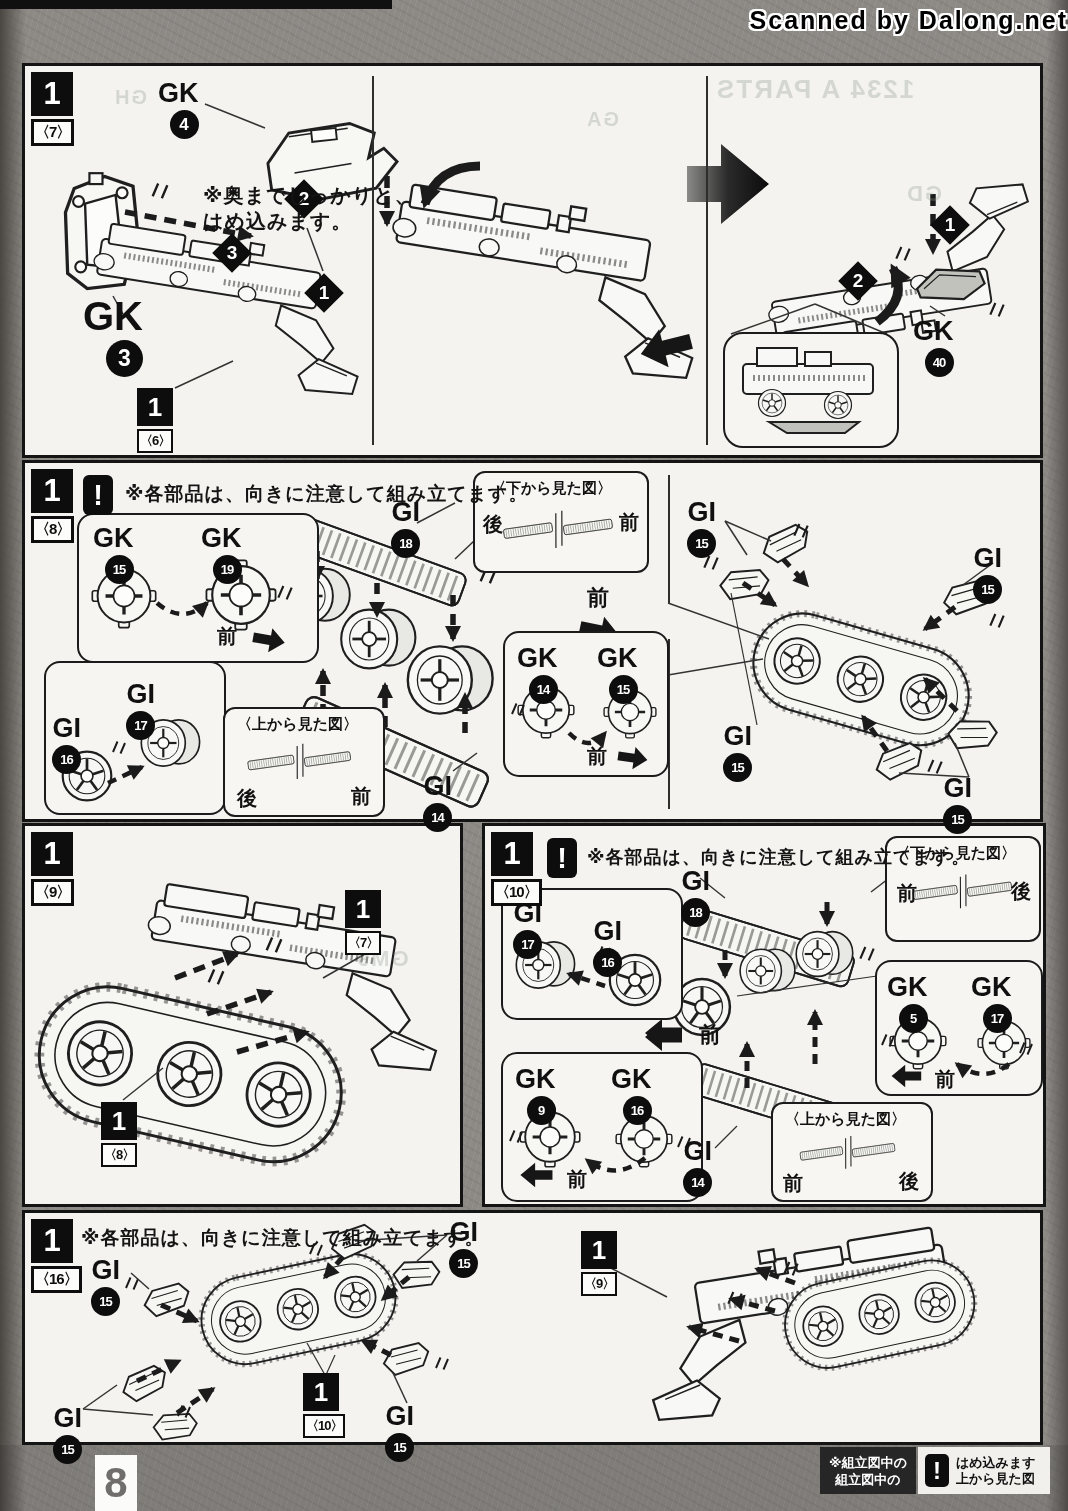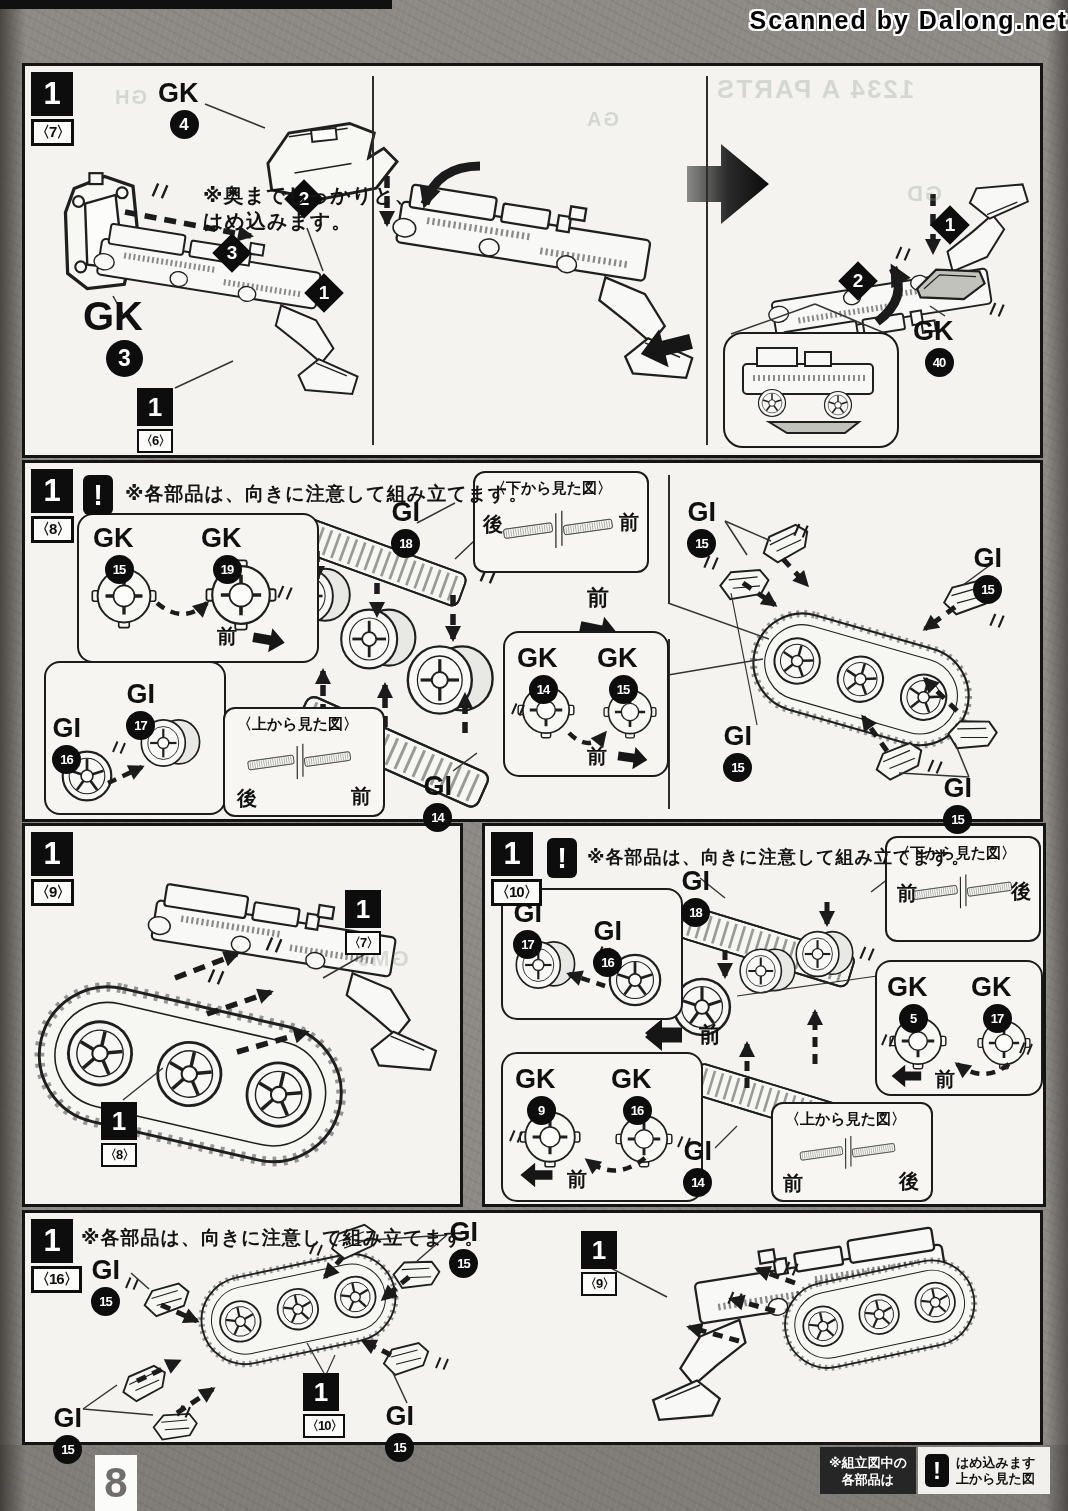--- a/index.html
+++ b/index.html
@@ -703,18 +703,18 @@
   </div>
   <div class="badge ref" style="left:556px;top:18px">
     <div class="bn">1</div>
     <div class="bs">〈9〉</div>
   </div>
 </div>
 
 <div class="pagenum">8</div>
 <div class="legdark">
   <span>※組立図中の</span>
-  <span>各部品は</span>
+  <span>組立図中の</span>
 </div>
 <div class="leglight">
   <span class="ic">!</span>
   <span class="tx"><span>はめ込みます</span><br><span>上から見た図</span></span>
 </div>
 
 </body></html>

